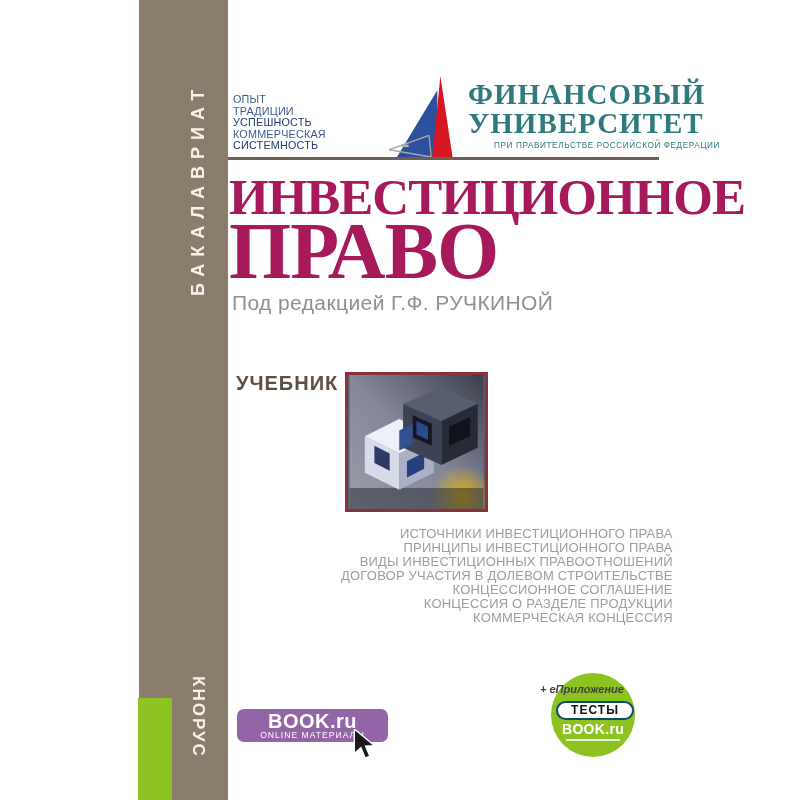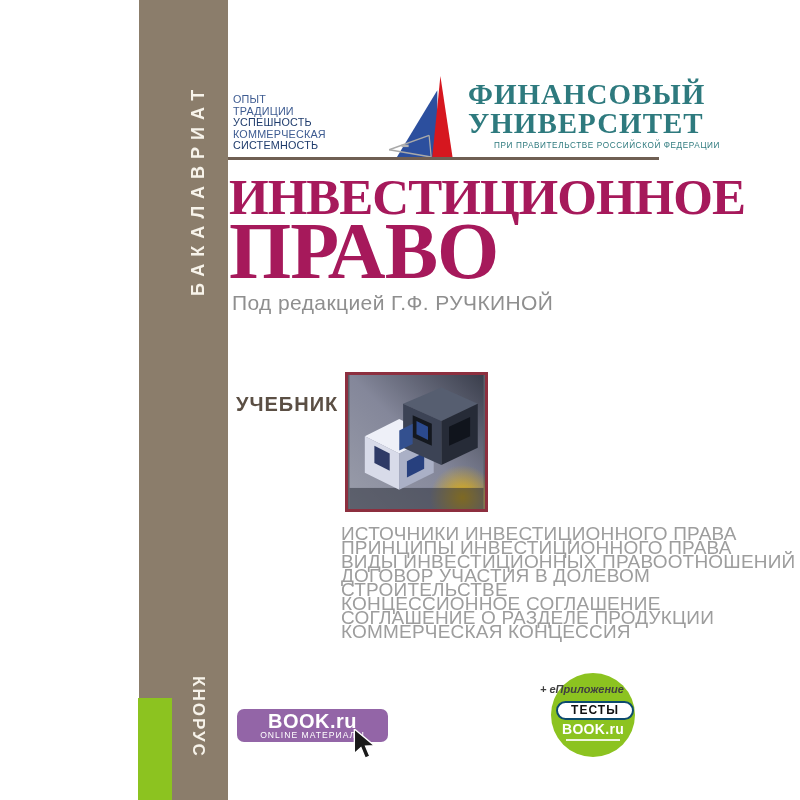--- a/index.html
+++ b/index.html
@@ -23,29 +23,29 @@
        font-family:"Liberation Serif",serif;}
   .uni .l1,.uni .l2{font-size:29px;font-weight:bold;letter-spacing:1px;line-height:29px;}
   .uni .sub{font-size:8.2px;letter-spacing:.6px;margin-top:3px;font-family:"Liberation Sans",sans-serif;padding-left:26px;}
   .rule{position:absolute;left:228px;top:157px;width:431px;height:3px;background:#6f5f53;}
   
   .title1{position:absolute;left:229px;top:168px;color:#a6195b;
           font-family:"Liberation Serif",serif;font-weight:bold;font-size:51px;letter-spacing:-1px;}
   .title2{position:absolute;left:229px;top:206px;color:#a6195b;
           font-family:"Liberation Serif",serif;font-weight:bold;font-size:80px;letter-spacing:-1px;}
   .byline{position:absolute;left:232px;top:291px;color:#8f8f8f;font-size:21px;letter-spacing:.4px;}
-  .booktype{position:absolute;left:236px;top:393px;color:#5b4f44;font-weight:bold;
+  .booktype{position:absolute;left:236px;top:372px;color:#5b4f44;font-weight:bold;
             font-size:20px;letter-spacing:1px;}
   
   .cube{position:absolute;left:345px;top:372px;width:137px;height:134px;
         border:3px solid #8d2f3f;background:#5a5e68;}
   .cube svg{display:block;}
   
-  .topics{position:absolute;left:341px;top:527px;color:#9d9d9d;font-size:19px;
-          line-height:14px;letter-spacing:.2px;}
+  .topics{position:absolute;left:341px;top:527px;color:#9d9d9d;font-size:13px;
+          line-height:14px;letter-spacing:.2px;text-align:right;}
   
   .bookru{position:absolute;left:237px;top:709px;width:151px;height:33px;background:#9365a7;
           border-radius:7px;color:#ffffff;text-align:center;box-sizing:border-box;padding-top:3px;}
   .bookru .t{font-size:20px;font-weight:bold;line-height:19px;letter-spacing:.5px;}
   .bookru .s{font-size:8.6px;letter-spacing:1px;line-height:9px;}
   .cursor{position:absolute;left:352px;top:729px;}
   .eapp-circle{position:absolute;left:551px;top:673px;width:84px;height:84px;border-radius:50%;
                background:#8cc320;}
   .eapp-label{position:absolute;left:540px;top:683px;width:110px;color:#404040;
               font-size:11px;font-weight:bold;font-style:italic;white-space:nowrap;}
@@ -130,21 +130,21 @@
       <polygon points="52,58 66,51 66,72 52,79" fill="#33508f"></polygon>
     </svg>
   </div>
 
   <div class="topics">
     <div>ИСТОЧНИКИ ИНВЕСТИЦИОННОГО ПРАВА</div>
     <div>ПРИНЦИПЫ ИНВЕСТИЦИОННОГО ПРАВА</div>
     <div>ВИДЫ ИНВЕСТИЦИОННЫХ ПРАВООТНОШЕНИЙ</div>
     <div>ДОГОВОР УЧАСТИЯ В ДОЛЕВОМ СТРОИТЕЛЬСТВЕ</div>
     <div>КОНЦЕССИОННОЕ СОГЛАШЕНИЕ</div>
-    <div>СОГЛАШЕНИЕ О РАЗДЕЛЕ ПРОДУКЦИИ</div>
+    <div>КОНЦЕССИЯ О РАЗДЕЛЕ ПРОДУКЦИИ</div>
     <div>КОММЕРЧЕСКАЯ КОНЦЕССИЯ</div>
   </div>
 
   <div class="bookru">
     <div class="t">BOOK.ru</div>
     <div class="s">ONLINE МАТЕРИАЛЫ</div>
   </div>
   <div class="cursor">
     <svg width="26" height="31" viewBox="0 0 13 16">
       <path d="M1,0 L1,12.6 L4.4,9.6 L6.6,15 L9,14 L6.8,8.8 L11.4,8.6 Z" fill="#1a1a1a" stroke="#ffffff" stroke-width="0.7"></path>

